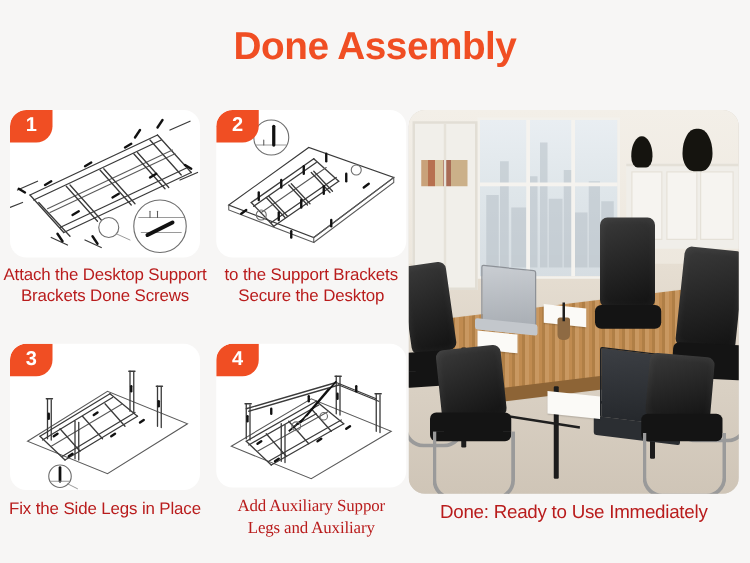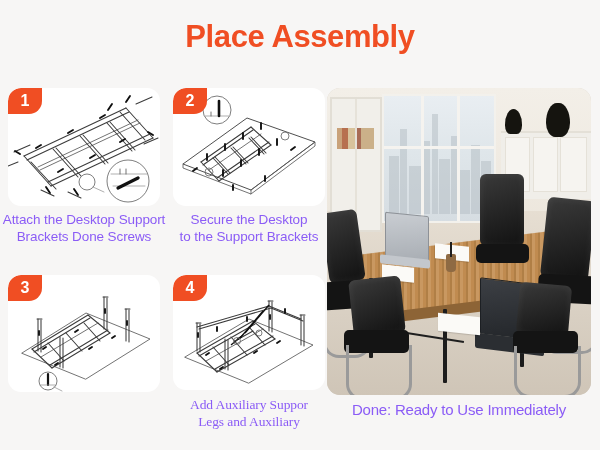--- a/index.html
+++ b/index.html
@@ -55,21 +55,21 @@
     font-weight: bold;
     line-height: 26px;
     text-align: center;
     z-index: 4;
   }
   .caption {
     position: absolute;
     text-align: center;
     font-size: 13.5px;
     line-height: 17px;
-    color: #8b5cf6;
+    color: #b91c1c;
     letter-spacing: -0.1px;
   }
 
   
   #step1-card { left: 8px;   top: 88px;  width: 152px; height: 118px; }
   #step2-card { left: 173px; top: 88px;  width: 152px; height: 118px; }
   #step3-card { left: 8px;   top: 275px; width: 152px; height: 117px; }
   #step4-card { left: 173px; top: 275px; width: 152px; height: 115px; }
 
   #step1-caption { left: 0px;   top: 211px; width: 168px; }
@@ -164,21 +164,21 @@
   .laptop-base.dark { background: #2b2e32; }
   .paper { position: absolute; background: #fbfaf7; box-shadow: 0 1px 1px rgba(0,0,0,.14); }
   .cup { position: absolute; background: #8e6a43; border-radius: 2px 2px 4px 4px; }
   .pen { position: absolute; background: #1f1f1f; width: 2px; }
 </style>
 </head>
 <body>
 
 <div id="page">
 
-  <div id="title">Place Assembly</div>
+  <div id="title">Done Assembly</div>
 
   <div class="card" id="step1-card">
     <div class="art">
       <svg viewBox="0 0 152 118" preserveAspectRatio="none" aria-hidden="true">
         <g>
 
           <path class="ln" d="M16 68 L118 20"></path>
           <path class="ln" d="M19 72 L121 24"></path>
           <path class="ln" d="M40 94 L142 46"></path>
           <path class="ln" d="M43 98 L145 50"></path>
@@ -283,22 +283,22 @@
 
         <circle class="circ" cx="44" cy="22" r="14"></circle>
         <path class="lnl" d="M32 28 L56 28"></path>
         <path class="bolt" style="stroke-width:2.6" d="M46 13 L46 28"></path>
         <path class="ln2" d="M38 28 L38 24"></path>
       </svg>
     </div>
     <div class="badge">2</div>
   </div>
   <div class="caption" id="step2-caption">
+    <div>to the Support Brackets</div>
     <div>Secure the Desktop</div>
-    <div>to the Support Brackets</div>
   </div>
 
   <div class="card" id="step3-card">
     <div class="art">
       <svg viewBox="0 0 152 117" preserveAspectRatio="none" aria-hidden="true">
 
         <path class="ln2" d="M14 78 L78 38 L142 64 L78 104 Z"></path>
 
         <path class="ln" d="M24 74 L80 40"></path>
         <path class="ln" d="M26 77 L82 43"></path>
@@ -335,20 +335,23 @@
             <path d="M84 72 l-3 2"></path>
         </g>
 
         <circle class="circ" cx="40" cy="106" r="9"></circle>
         <path class="bolt" style="stroke-width:2.2" d="M40 99 L40 110"></path>
         <path class="lnl" d="M32 110 L48 110"></path>
         <path class="lnl" d="M46 112 L54 116"></path>
       </svg>
     </div>
     <div class="badge">3</div>
+  </div>
+  <div class="caption" id="step3-caption">
+    <div>Fix the Side Legs in Place</div>
   </div>
 
   <div class="card" id="step4-card">
     <div class="art">
       <svg viewBox="0 0 152 115" preserveAspectRatio="none" aria-hidden="true">
 
         <path class="ln2" d="M12 82 L76 44 L140 70 L76 108 Z"></path>
 
         <path class="ln" d="M24 78 L80 46"></path>
         <path class="ln" d="M26 81 L82 49"></path>

